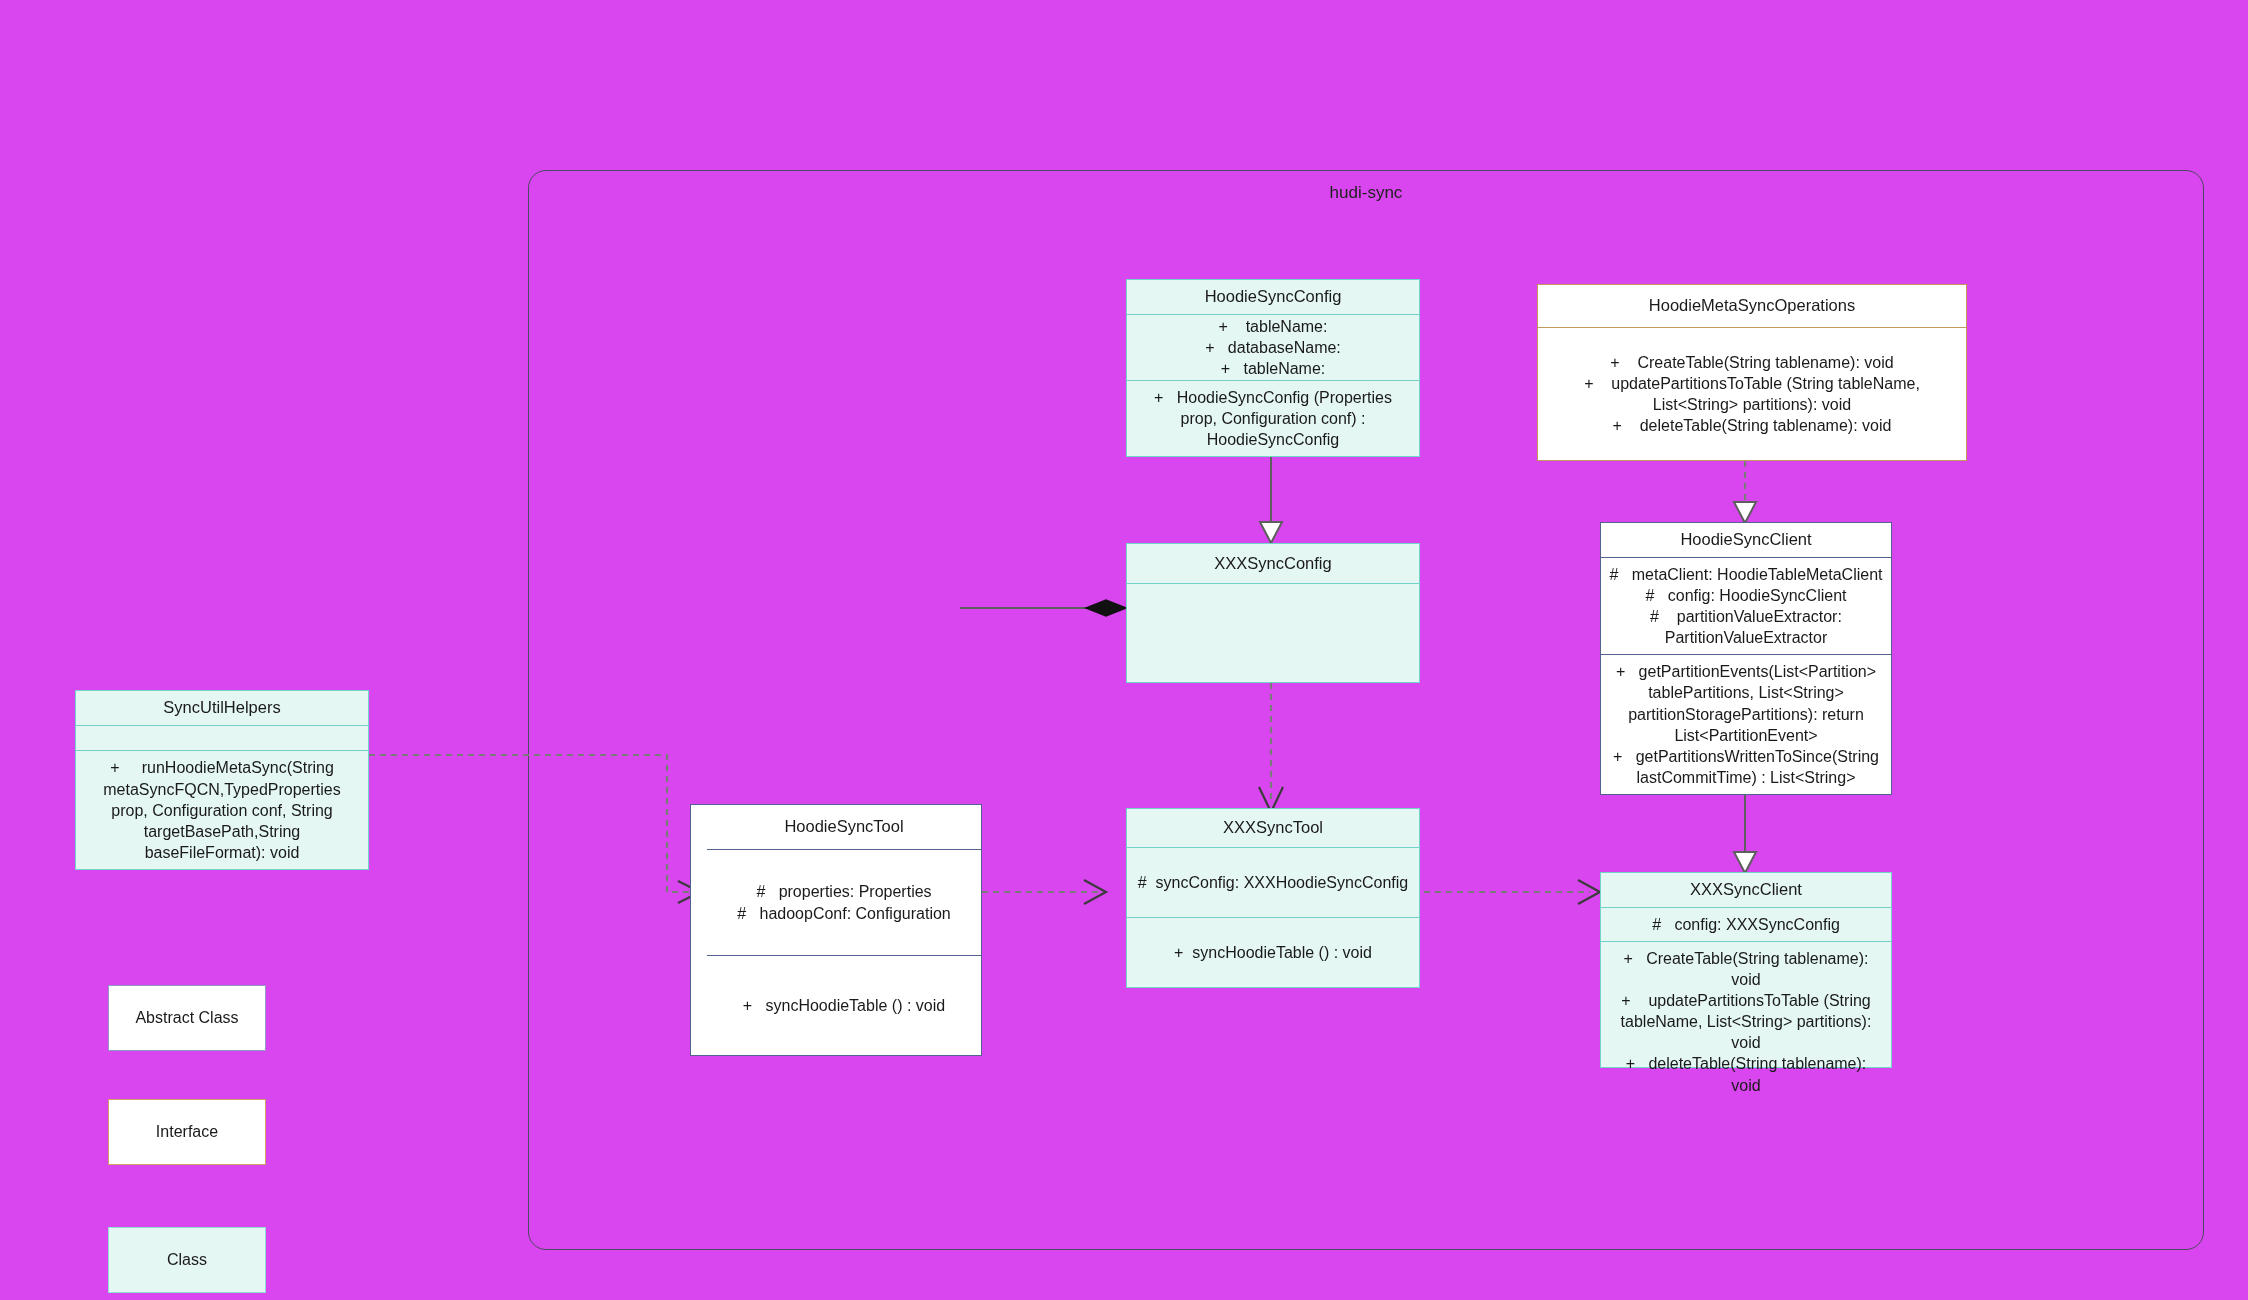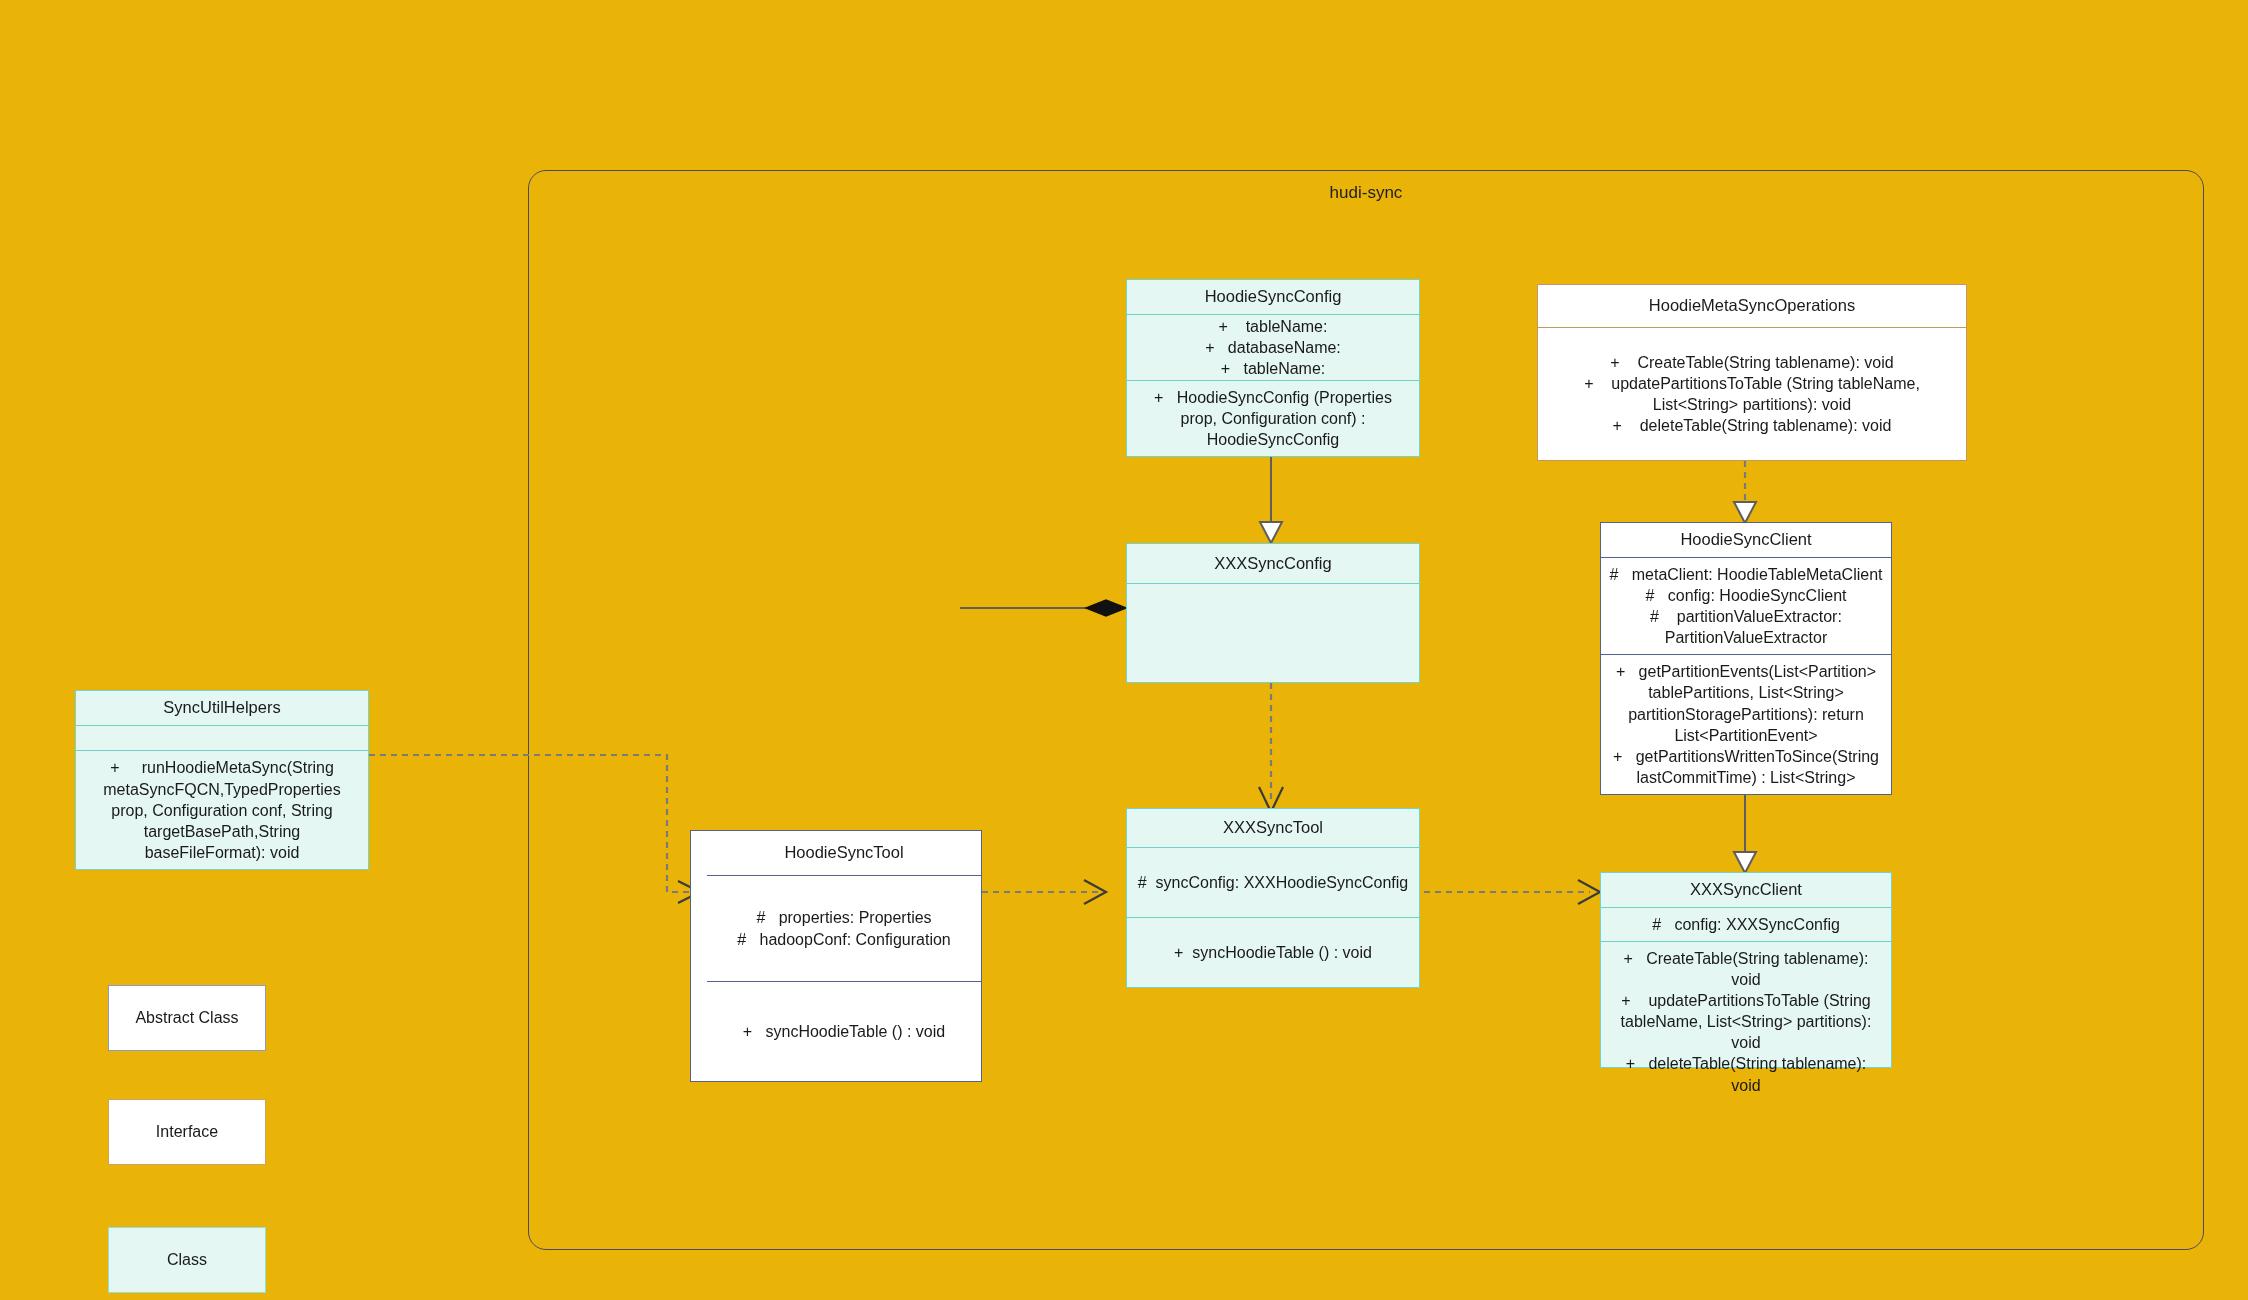--- a/index.html
+++ b/index.html
@@ -8,21 +8,21 @@
     background: #ffffff;
   }
   body {
     font-family: "Liberation Sans", sans-serif;
     color: #1a1a1a;
   }
   #canvas {
     position: relative;
     width: 2248px;
     height: 1300px;
-    background: #eab308;
+    background: #d946ef;
     overflow: hidden;
   }
 
   
   .package {
     position: absolute;
     border: 1.6px solid #4a4a5e;
     border-radius: 18px;
     background: transparent;
     box-sizing: border-box;
@@ -216,21 +216,21 @@
         <div></div>
       </div>
     </div>
     <div class="sect" style="flex:1;">
       <div class="lines">
         <div>+     runHoodieMetaSync(String metaSyncFQCN,TypedProperties prop, Configuration conf, String targetBasePath,String baseFileFormat): void</div>
       </div>
     </div>
   </div>
 
-  <div class="uml abstract" style="left:690px; top:830px; width:292px; height:252px;padding-left:16px;">
+  <div class="uml abstract" style="left:690px; top:804px; width:292px; height:252px;padding-left:16px;">
     <div class="sect title" style="height:44px;">
       <span>HoodieSyncTool</span>
     </div>
     <div class="sect" style="height:106px;">
       <div class="lines">
         <div>#   properties: Properties</div>
         <div>#   hadoopConf: Configuration</div>
       </div>
     </div>
     <div class="sect" style="flex:1;">

